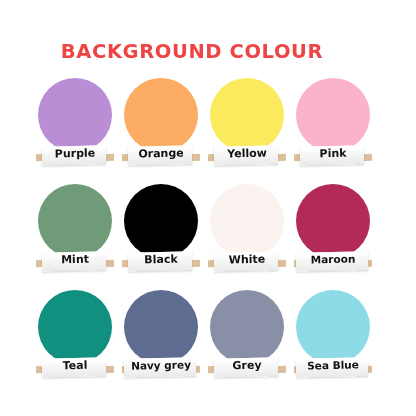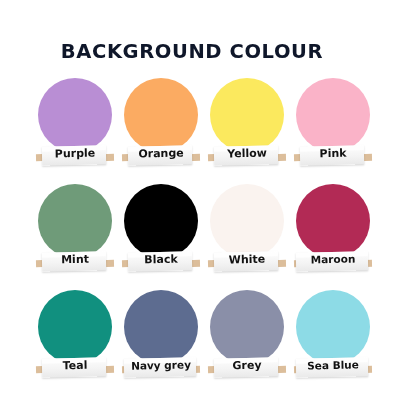--- a/index.html
+++ b/index.html
@@ -23,21 +23,21 @@
 
   .poster-title {
     position: absolute;
     top: 40px;
     left: 0;
     width: 384px;
     text-align: center;
     font-size: 19.5px;
     letter-spacing: 0.6px;
     font-weight: 600;
-    color: #0f172a;
+    color: #ef4444;
     font-family: "DejaVu Sans", sans-serif;
   }
 
   .grid {
     position: absolute;
     top: 78px;
     left: 38px;
     width: 342px;
     display: grid;
     grid-template-columns: repeat(4, 86px);

